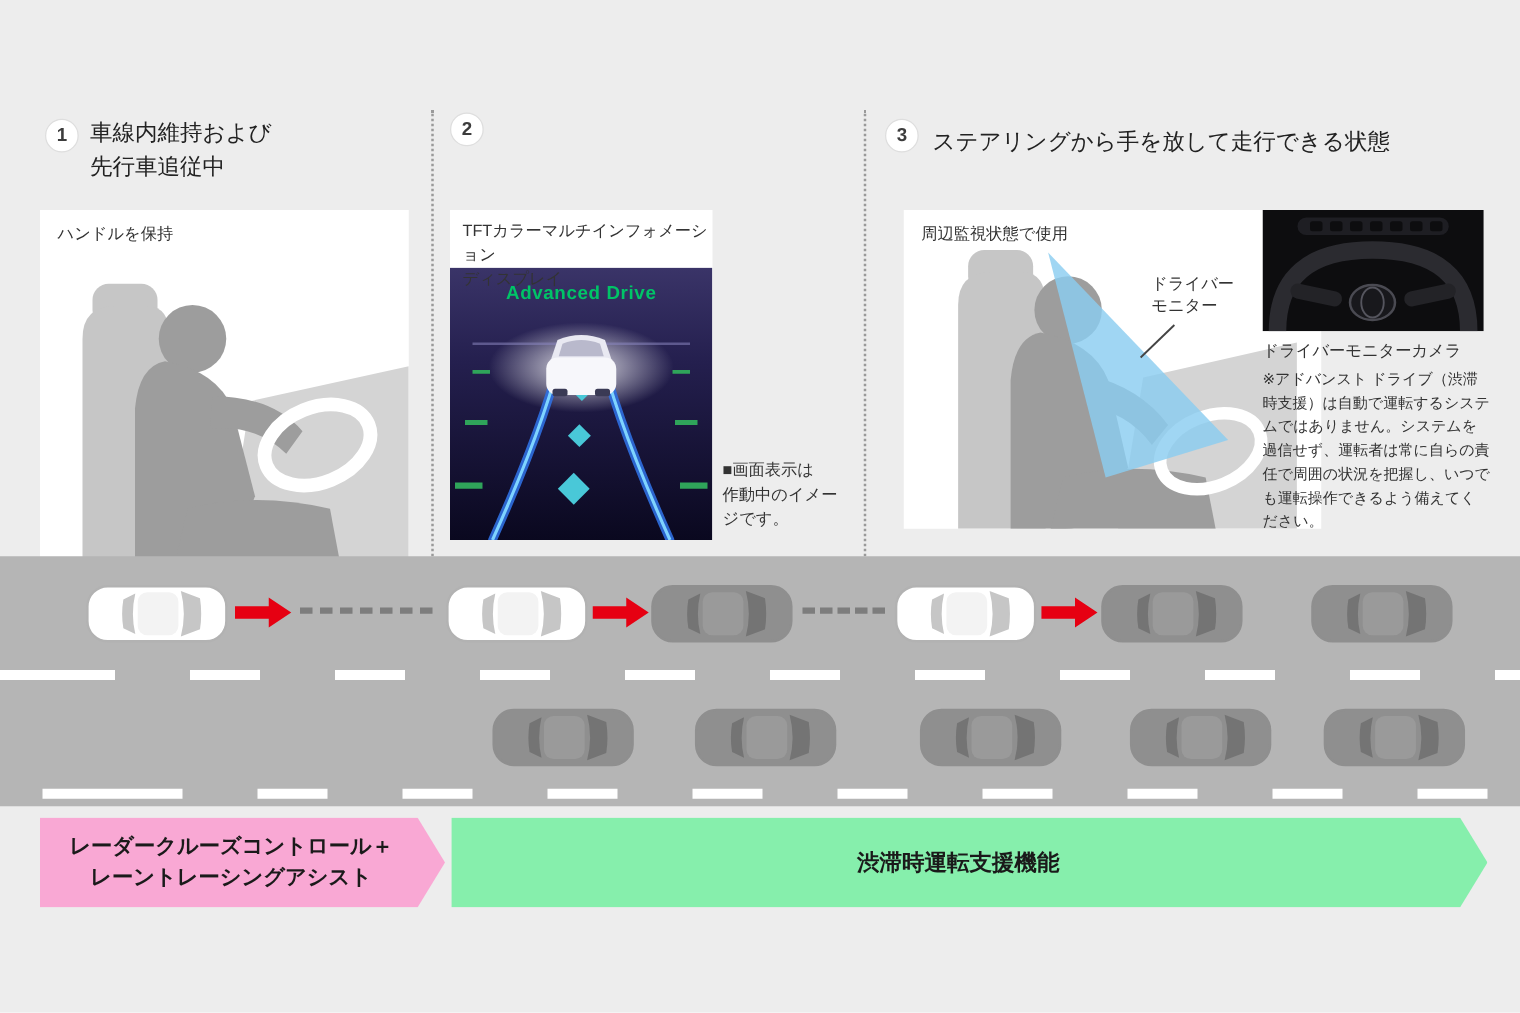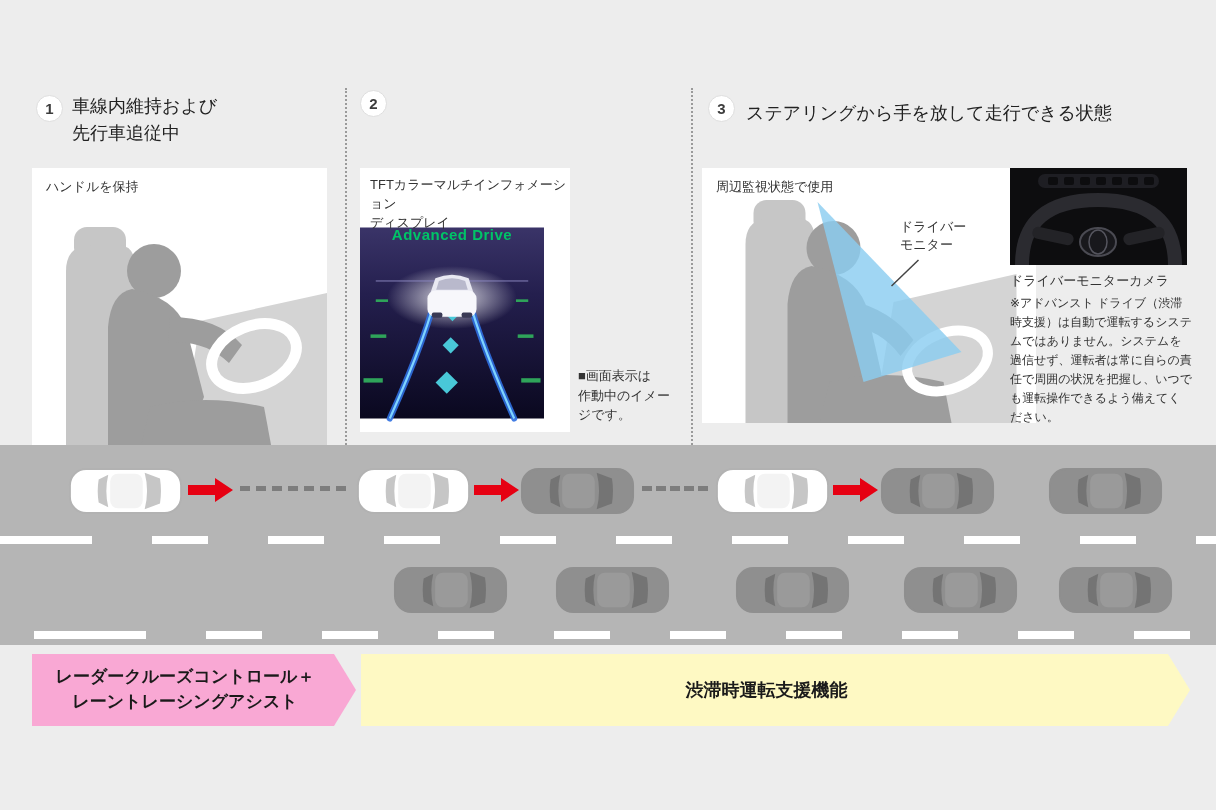--- a/index.html
+++ b/index.html
@@ -15,21 +15,21 @@
     position:absolute; width:27px; height:27px; border-radius:50%;
     background:#ffffff; border:1px solid #dedede; color:#3c3c3c;
     font-size:15px; font-weight:bold; display:flex; align-items:center; justify-content:center;
   }
   .step-label { position:absolute; font-size:18px; line-height:1.5; color:#222222; font-weight:500; }
 
   .panel { position:absolute; background:#ffffff; }
   .panel-label { position:absolute; left:14px; top:10px; font-size:13px; line-height:1.45; color:#333333; z-index:3; }
   .scene { position:absolute; left:0; top:0; width:100%; height:100%; }
 
-  .display-box { position:absolute; left:0; top:46px; width:184px; height:218px; overflow:hidden; }
+  .display-box { position:absolute; left:0; top:46px; width:210px; height:218px; overflow:hidden; }
   .display-title { position:absolute; left:0; top:12px; width:100%; text-align:center;
     color:#00c467; font-size:15px; font-weight:600; letter-spacing:0.5px; z-index:2; }
 
   .note-text { position:absolute; font-size:13px; line-height:1.5; color:#333333; }
   .callout-label { position:absolute; left:198px; top:50px; font-size:13px; line-height:1.4; color:#333333; z-index:3; }
 
   .road { position:absolute; left:0; top:445px; width:1216px; height:200px; background:#b5b5b5; }
   .lane-dashes { position:absolute; left:0; width:1216px; height:8px;
     background:repeating-linear-gradient(to right, #ffffff 0 56px, transparent 56px 116px); }
 
@@ -39,21 +39,21 @@
 
   .fwd-arrow { position:absolute; width:46px; height:28px; }
   .gap-dashes { position:absolute; height:0; border-top:5px dashed #7d7d7d; }
 
   .banner {
     position:absolute; top:654px; height:72px; display:flex; align-items:center; justify-content:center;
     clip-path:polygon(0 0, calc(100% - 22px) 0, 100% 50%, calc(100% - 22px) 100%, 0 100%);
     text-align:center; font-weight:bold; color:#1a1a1a;
   }
   .banner-left { left:32px; width:324px; background:#f9a8d4; font-size:17px; line-height:1.45; padding-right:18px; }
-  .banner-right { left:361px; width:829px; background:#fef9c3; font-size:18px; padding-right:18px; }
+  .banner-right { left:361px; width:829px; background:#86efac; font-size:18px; padding-right:18px; }
 
   .camera-caption { position:absolute; font-size:13px; color:#333333; }
   .disclaimer { position:absolute; font-size:12px; line-height:1.58; color:#333333; width:182px; }
 </style>
 </head>
 <body>
 
 <svg width="0" height="0" style="position:absolute" aria-hidden="true">
   <defs>
     <symbol id="car-symbol" viewBox="0 0 120 56">
@@ -147,21 +147,21 @@
         </g>
       </svg>
       <div class="display-title">Advanced Drive</div>
     </div>
   </div>
 
   <div class="note-text pre" style="left:578px;top:366px;width:106px">■画面表示は
 作動中のイメー
 ジです。</div>
 
-  <div class="panel" style="left:702px;top:168px;width:334px;height:255px">
+  <div class="panel" style="left:723px;top:168px;width:334px;height:255px">
     <div class="panel-label">周辺監視状態で使用</div>
     <svg class="scene" viewBox="0 0 295 255">
       <rect x="32" y="32" width="52" height="34" rx="13" fill="#c6c6c6"></rect>
       <path d="M24 76 Q24 50 50 50 L76 50 Q94 50 94 76 L94 255 L24 255 Z" fill="#c6c6c6"></path>
       <path d="M172 134 L295 106 L295 255 L152 255 Z" fill="#d4d4d4"></path>
       <g fill="#9d9d9d">
         <circle cx="112" cy="80" r="27"></circle>
         <path d="M90 98 Q132 106 144 136 L160 206 Q142 255 110 255 L66 255 L66 136 Q69 102 90 98 Z"></path>
         <path d="M108 214 Q162 200 222 214 L230 255 L98 255 Z"></path>
         <path d="M128 132 Q170 142 192 172 L179 188 Q158 160 126 158 Z"></path>

